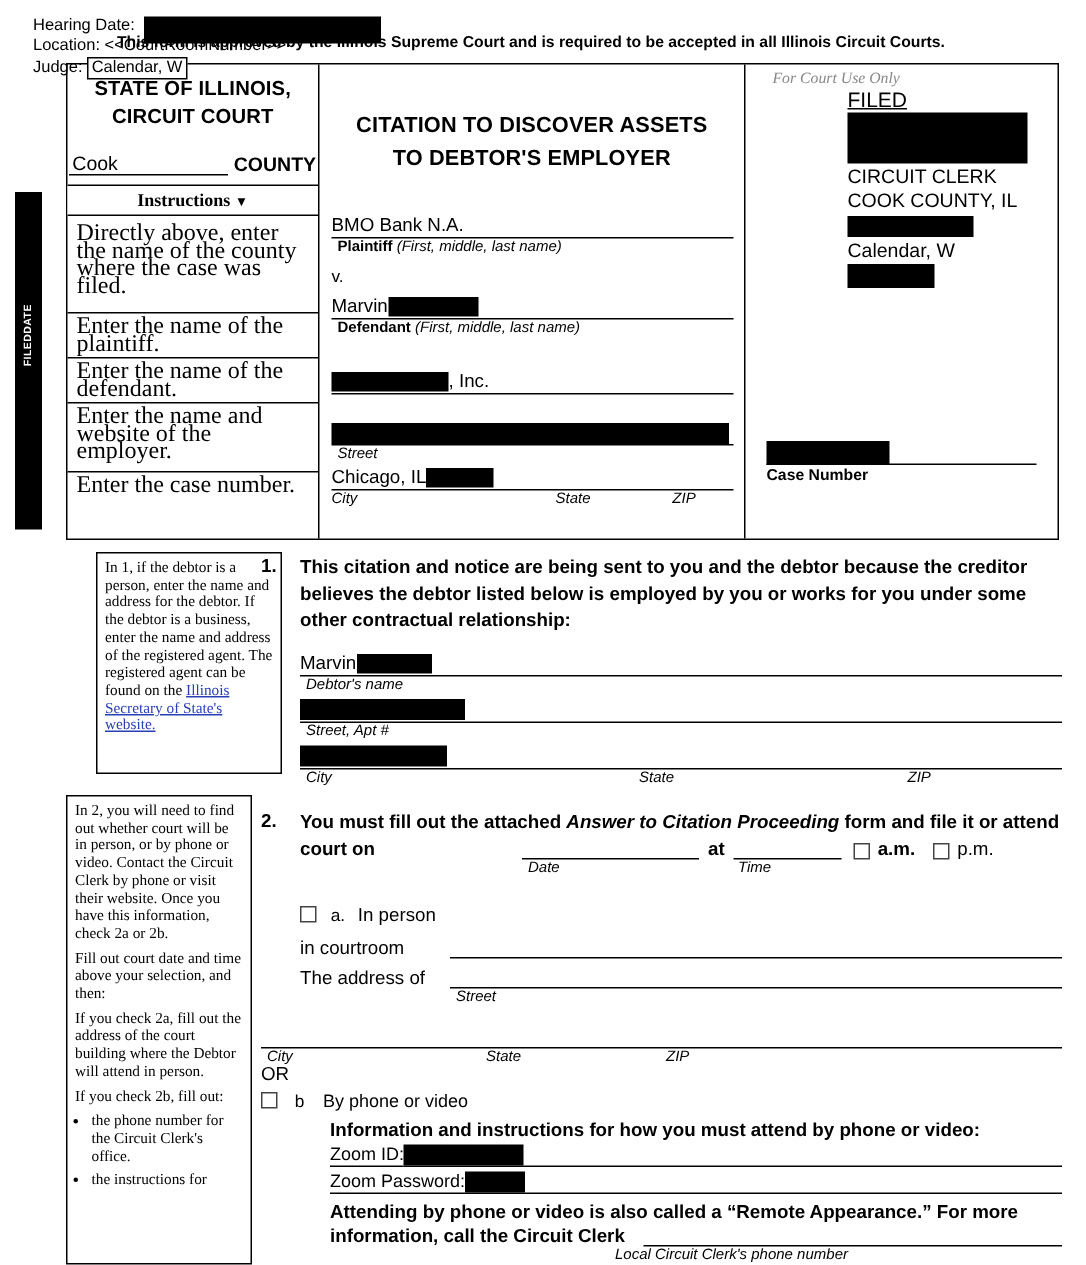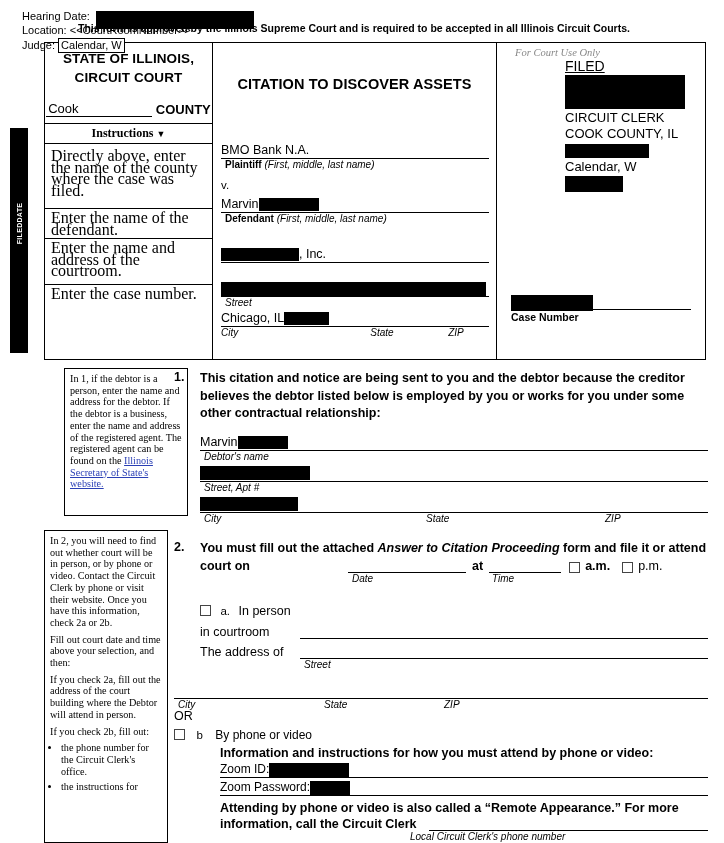--- a/index.html
+++ b/index.html
@@ -152,29 +152,31 @@
         <span>COUNTY</span>
       </div>
 
       <div class="instr-head">
         <span>Instructions</span>
         <span style="font-size:9px;">▼</span>
       </div>
 
       <div class="instr-list">
         <div class="instr-cell" style="height:62px;">Directly above, enter the name of the county where the case was filed.</div>
+        <div class="instr-cell" style="height:30px;">Enter the name of the plaintiff.</div>
         <div class="instr-cell" style="height:30px;">Enter the name of the defendant.</div>
-        <div class="instr-cell" style="height:46px;">Enter the name and address of the courtroom.</div>
+        <div class="instr-cell" style="height:46px;">Enter the name and website of the employer.</div>
         <div class="instr-cell" style="height:30px;">Enter the case number.</div>
       </div>
     </div>
 
     <div class="cap-col-b">
       <div class="cap-title">
         <div>CITATION TO DISCOVER ASSETS</div>
+        <div>TO DEBTOR'S EMPLOYER</div>
       </div>
 
       <div class="parties">
 
         <div class="pf">
           <div class="pf-val">BMO Bank N.A.</div>
           <div class="pf-lbl">
             <b>Plaintiff</b> <i>(First, middle, last name)</i>
           </div>
         </div>

